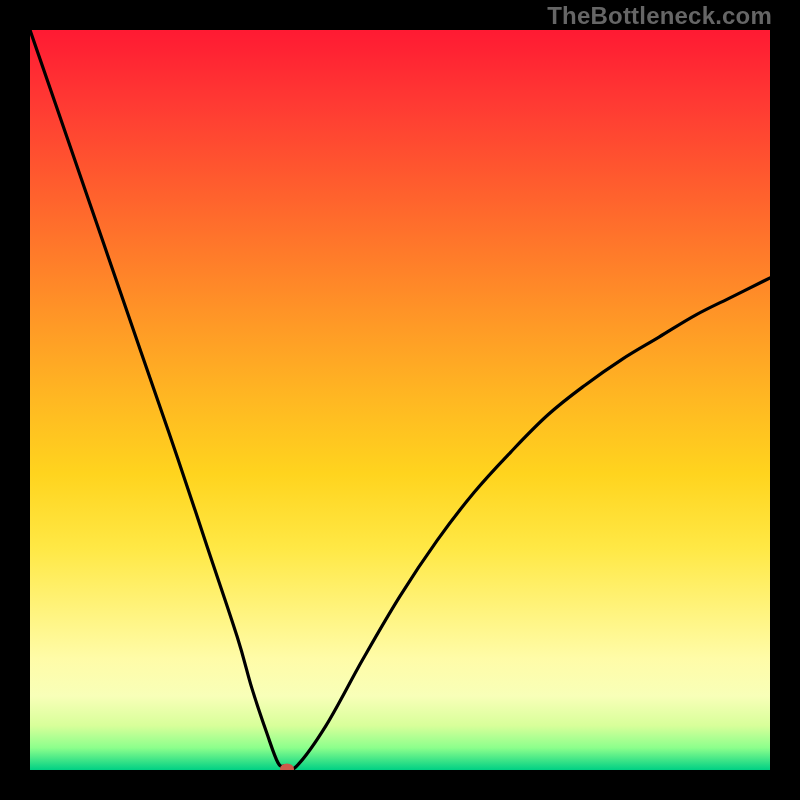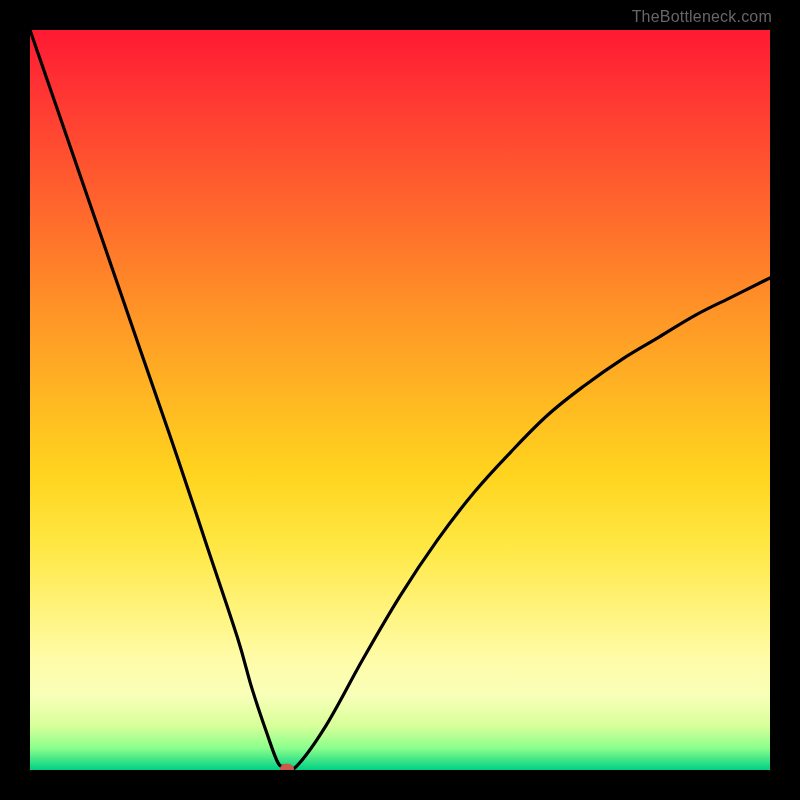--- a/index.html
+++ b/index.html
@@ -12,26 +12,27 @@
     overflow: hidden;
   }
   .frame {
     position: relative;
     width: 800px;
     height: 800px;
     background: #000;
   }
   .watermark {
     position: absolute;
-    top: 8px;
+    top: 2px;
     right: 28px;
     color: #666;
-    font-size: 16px;
+    font-size: 24px;
     letter-spacing: 0.2px;
     z-index: 10;
+    font-weight: bold;
   }
   .plot-area {
     position: absolute;
     left: 30px;
     top: 30px;
     width: 740px;
     height: 740px;
     overflow: hidden;
   }
   .gradient {

